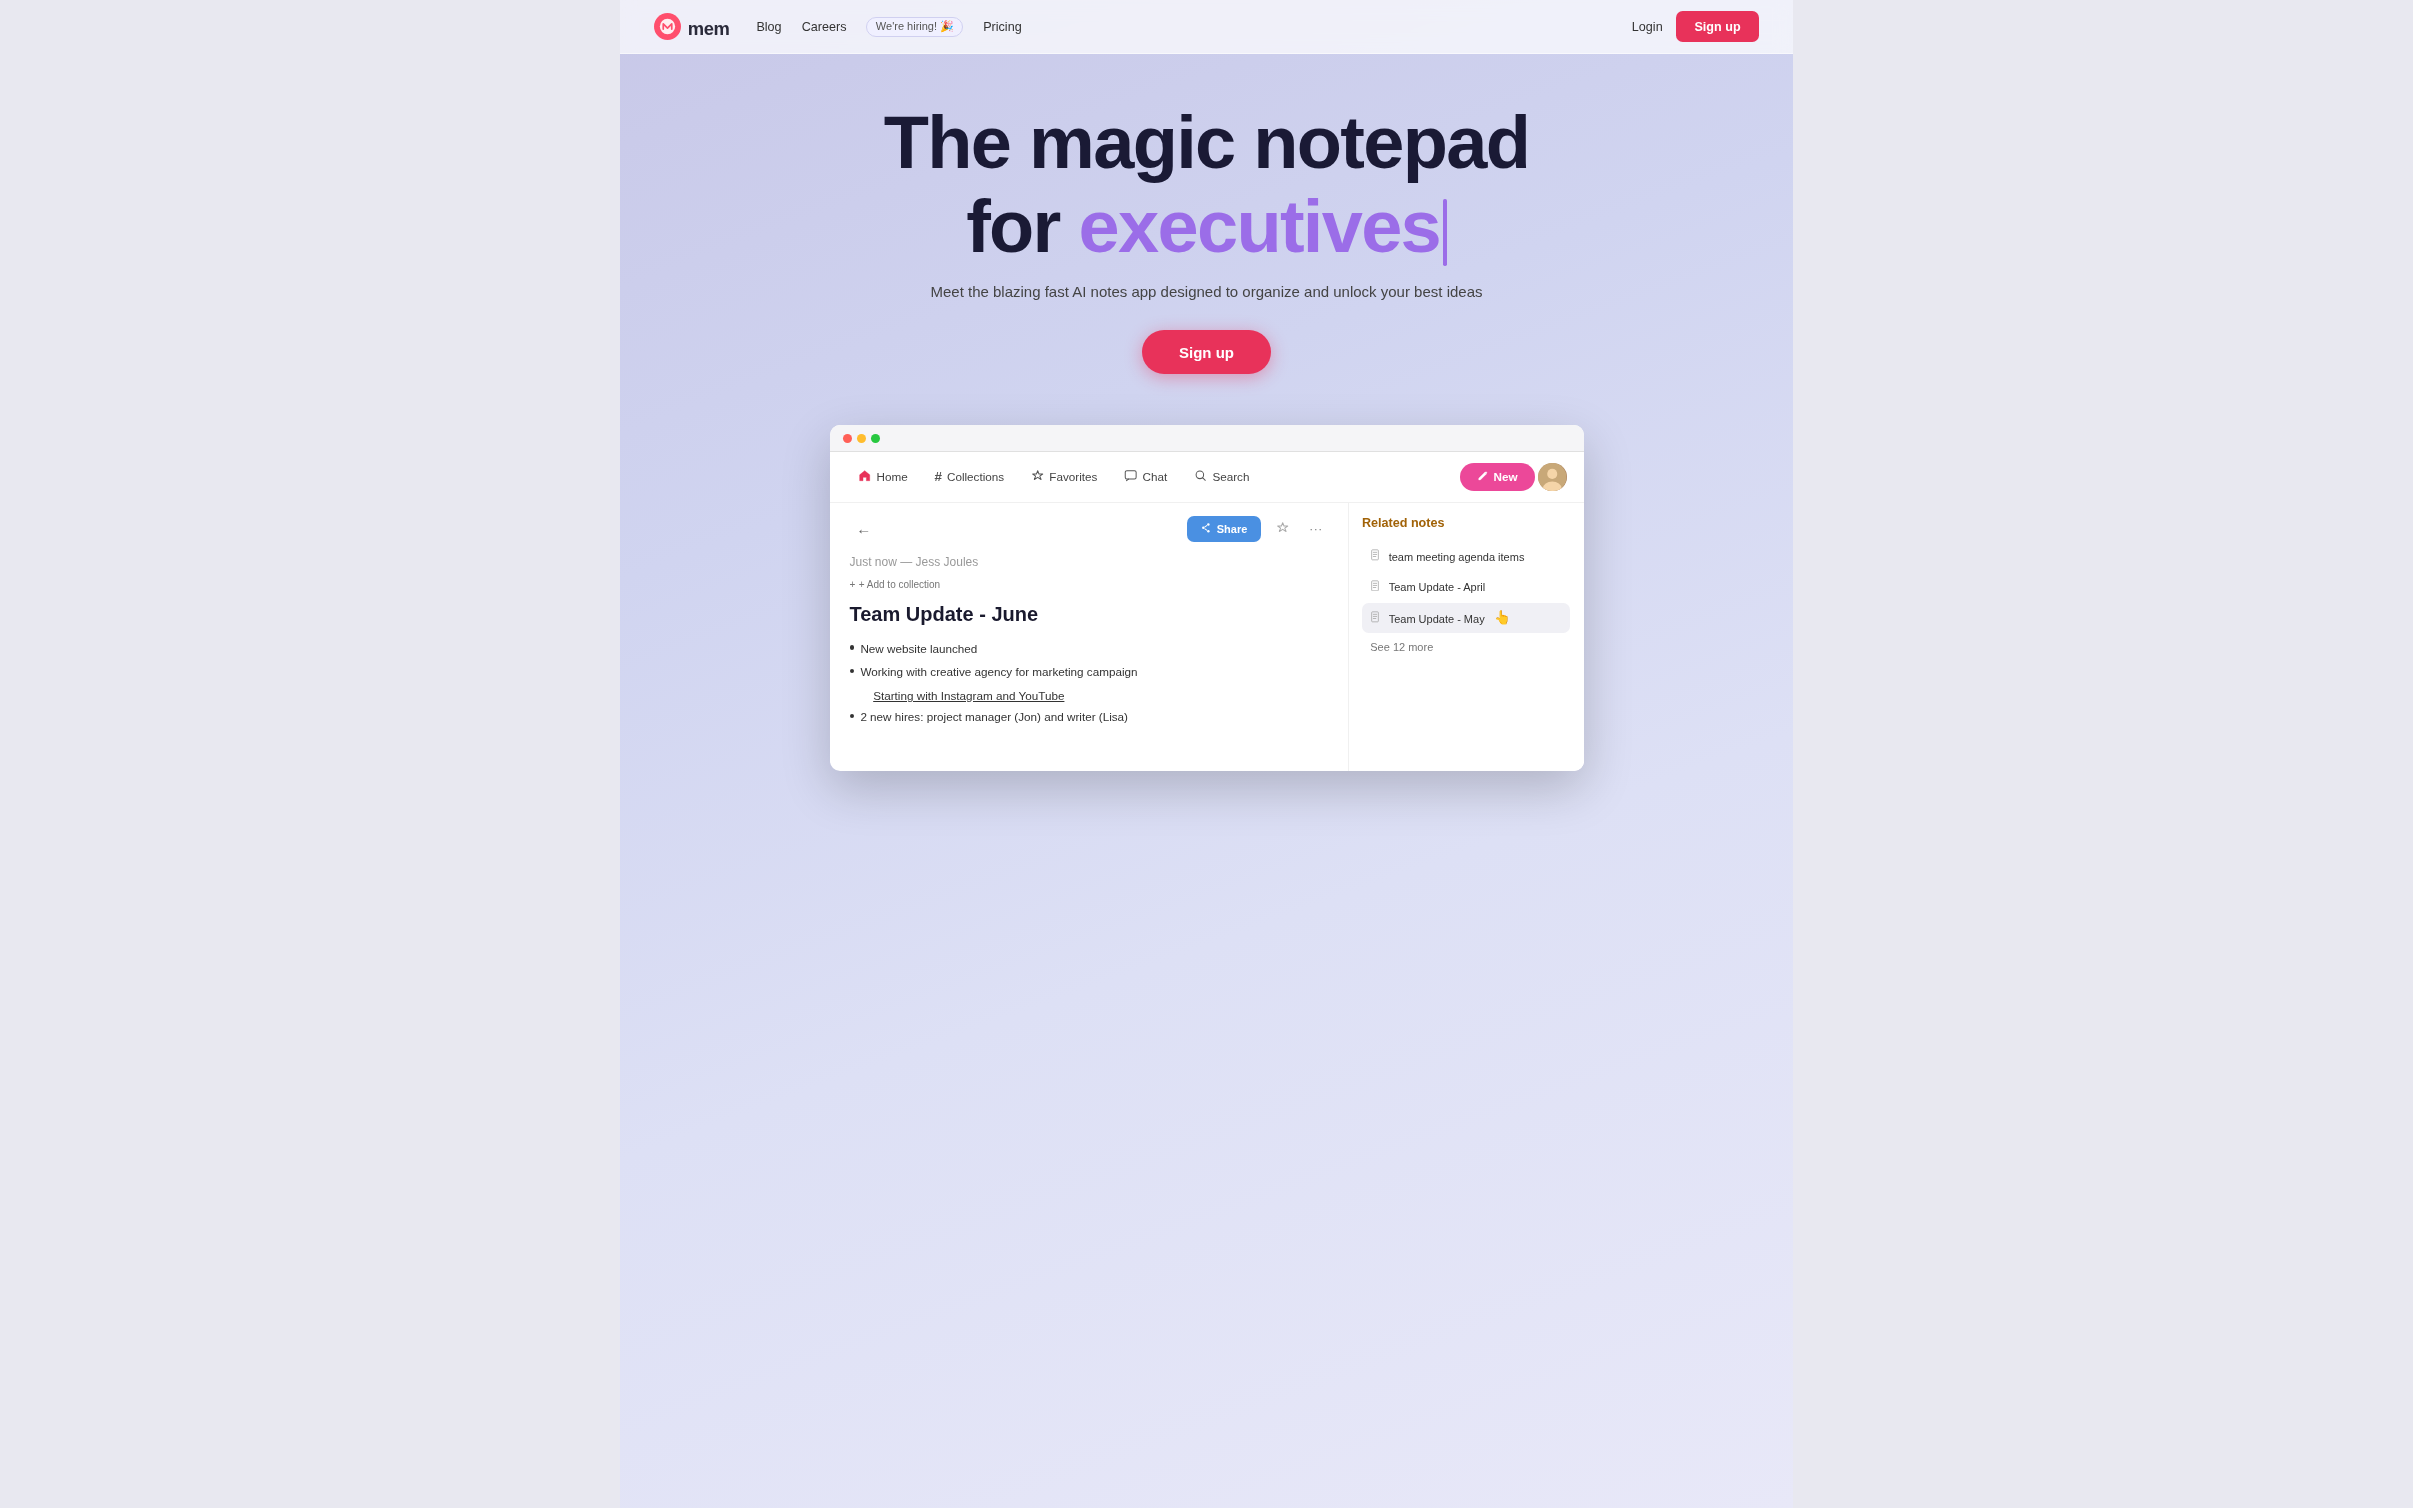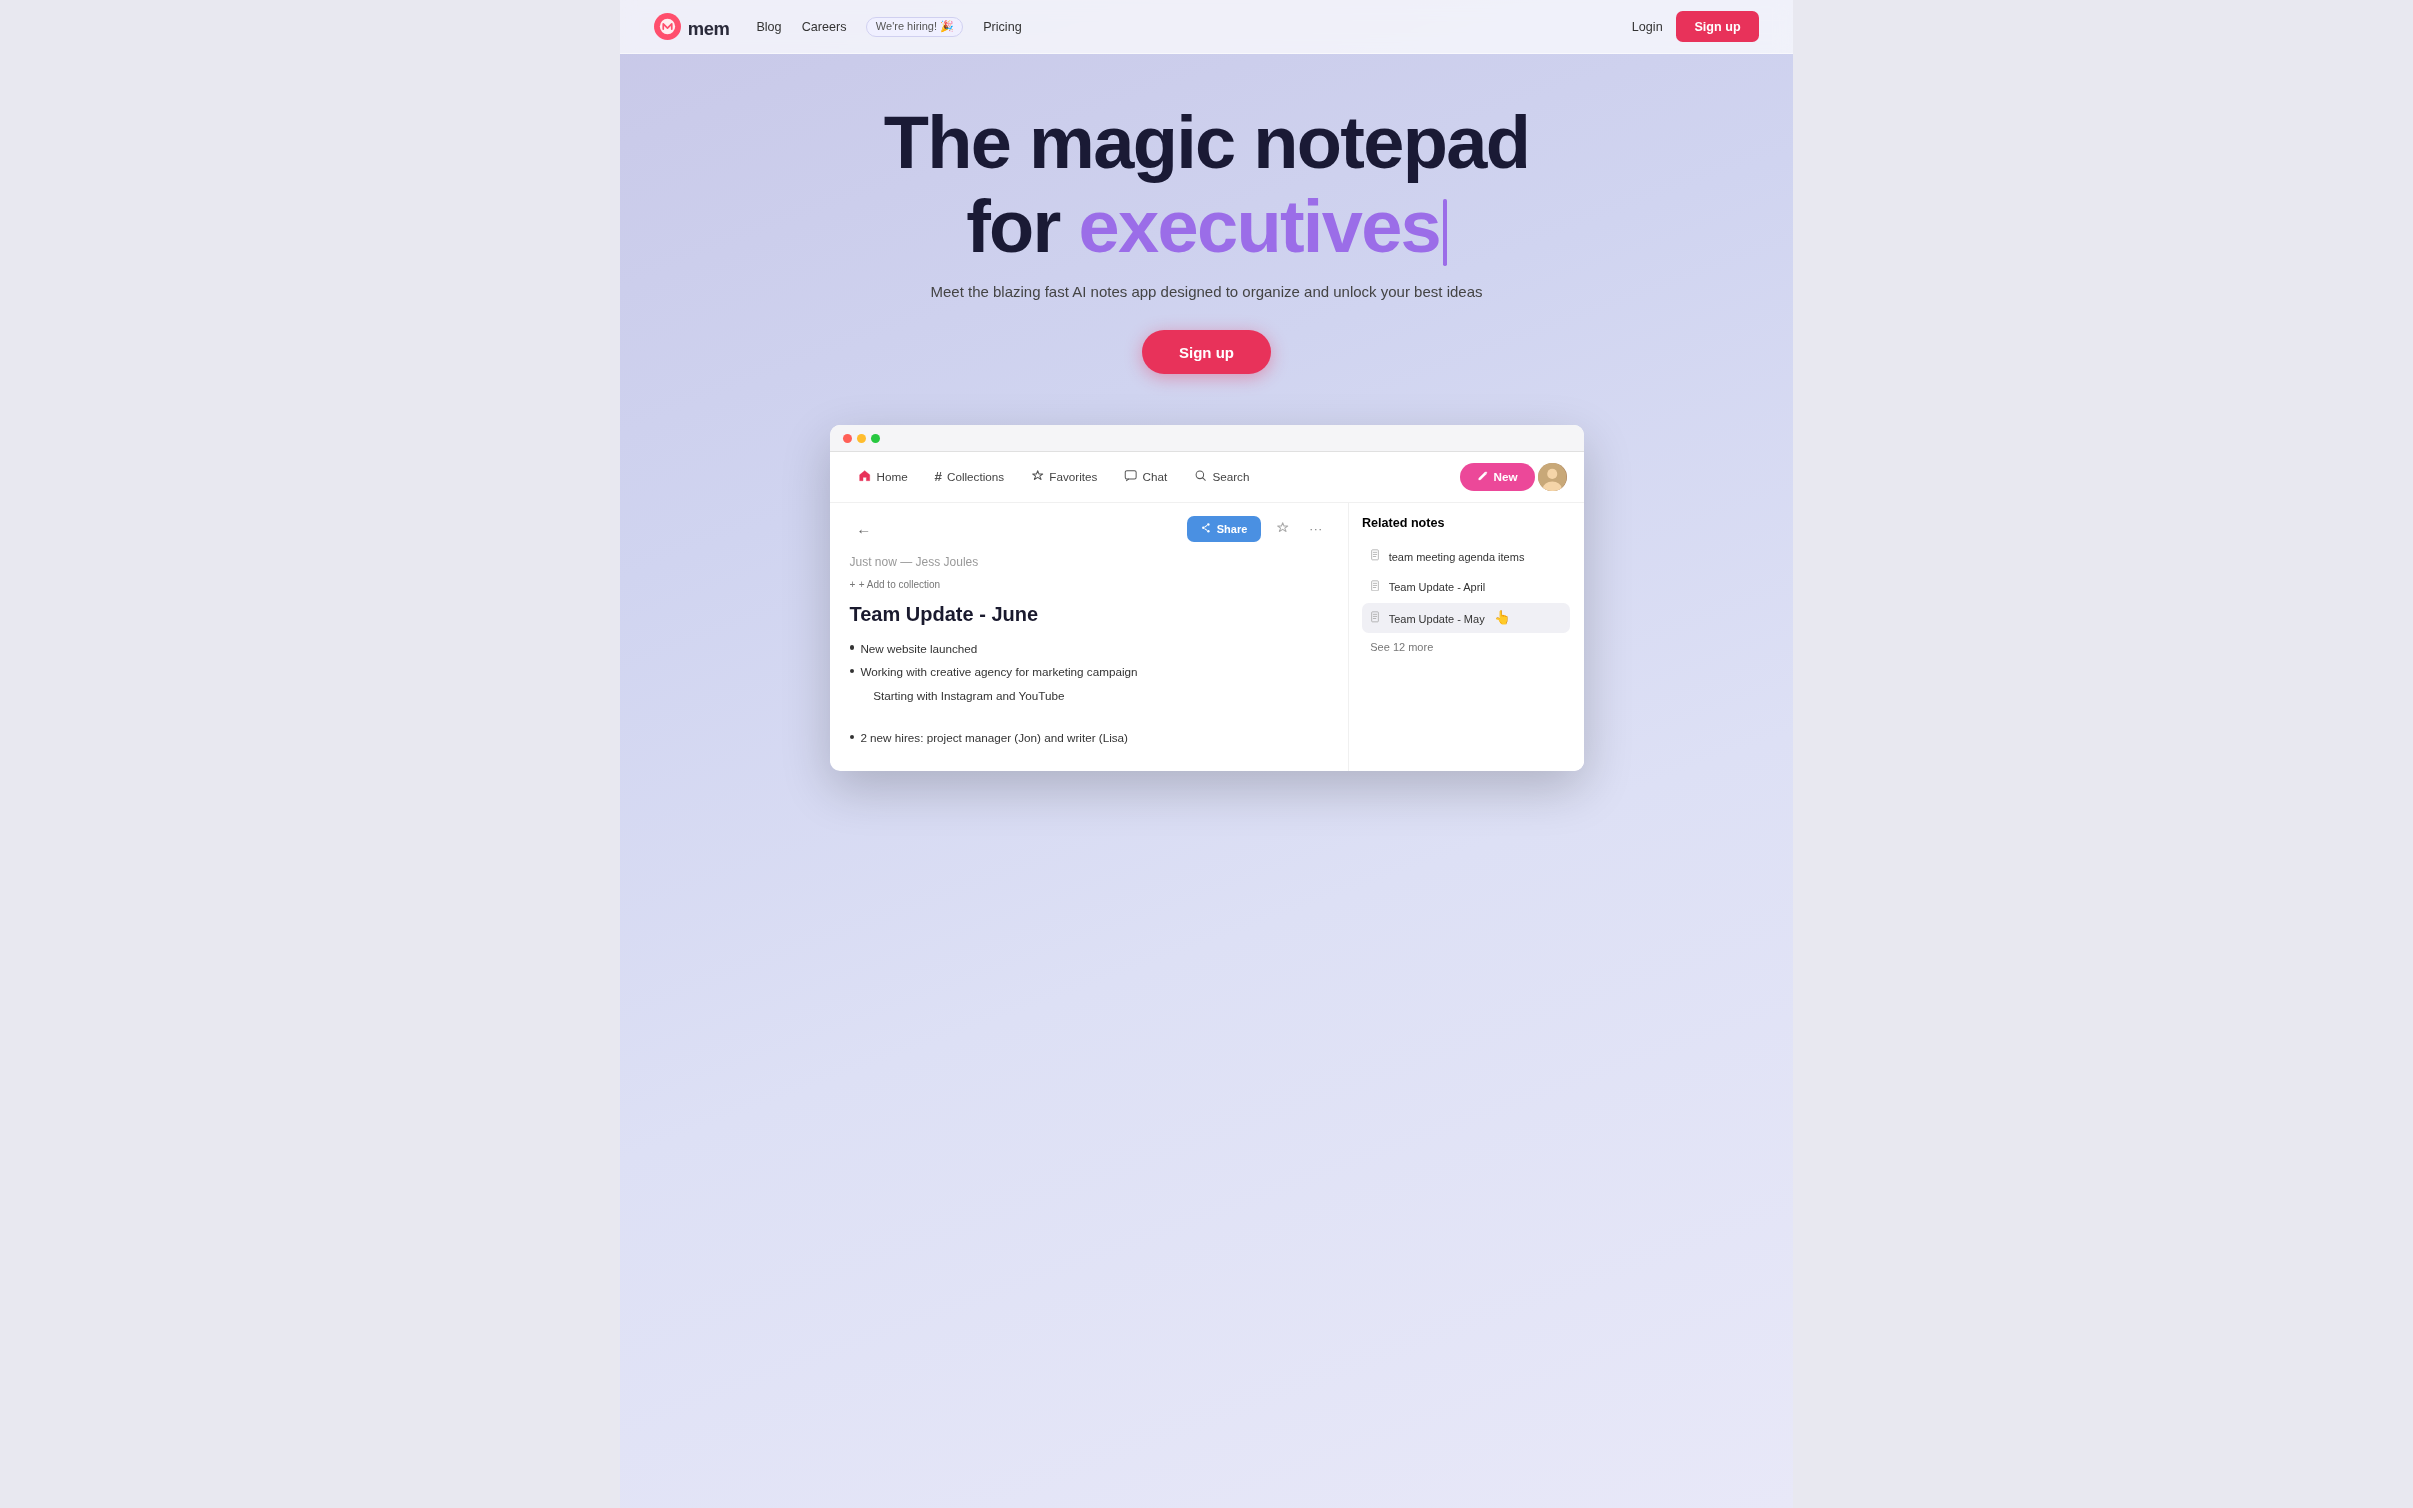--- a/index.html
+++ b/index.html
@@ -347,35 +347,36 @@
       background: #333;
       border-radius: 50%;
       margin-top: 5.9px;
       flex-shrink: 0;
     }
 
     .note-subbullet {
       display: flex;
       align-items: center;
       gap: 6.7px;
-      margin-bottom: 23px;
+      margin-bottom: 2px;
       margin-left: 17px;
+      text-decoration: underline;
     }
 
     
     .related-panel {
       width: 235px;
       padding: 13.4px;
       background: white;
     }
 
     .related-title {
       font-size: 12.6px;
       font-weight: 600;
-      color: #000000;
+      color: #a16207;
       margin-bottom: 11.7px;
     }
 
     .related-item {
       display: flex;
       align-items: flex-end;
       gap: 6.7px;
       padding: 7.5px 8.4px;
       border-radius: 6.7px;
       margin-bottom: 1.7px;

